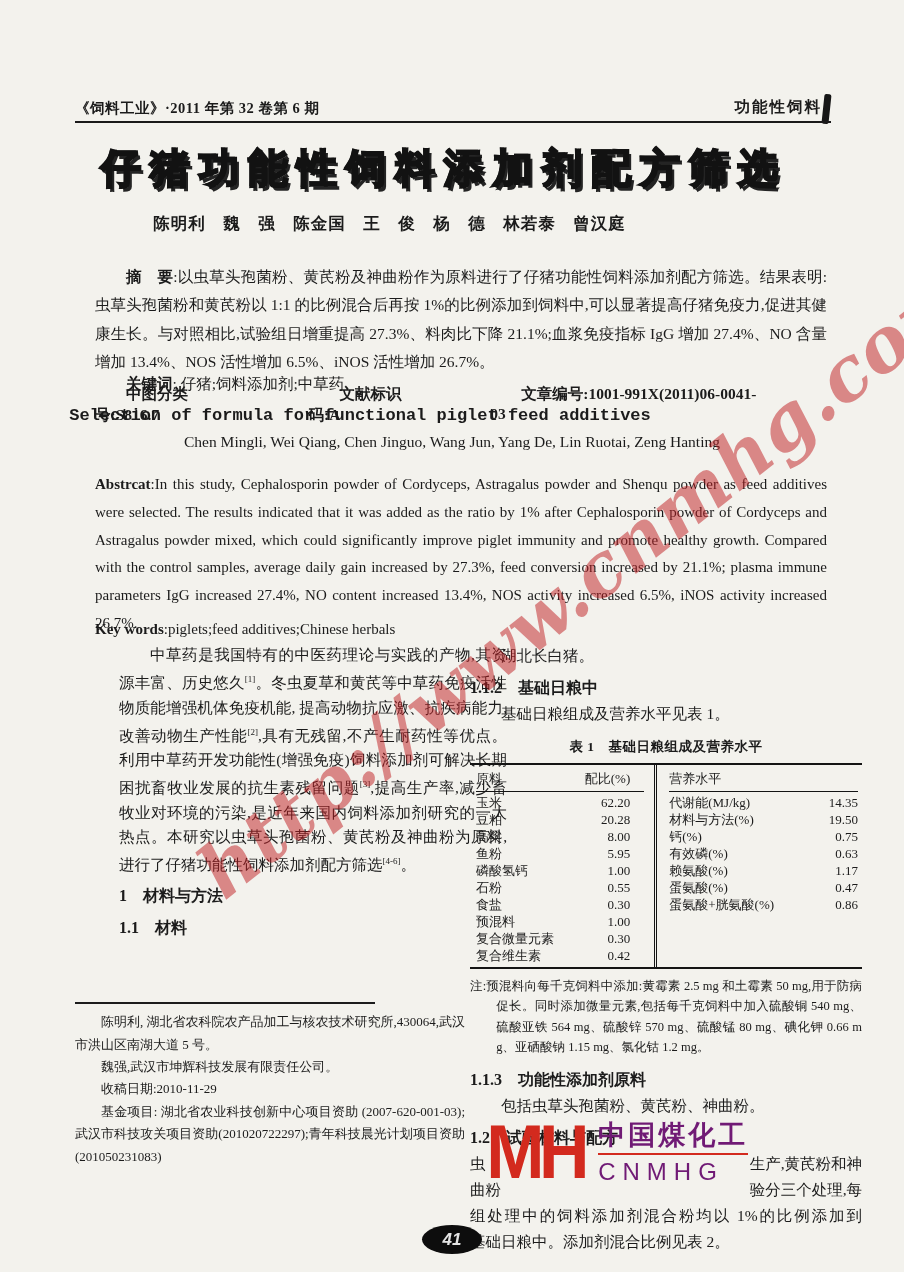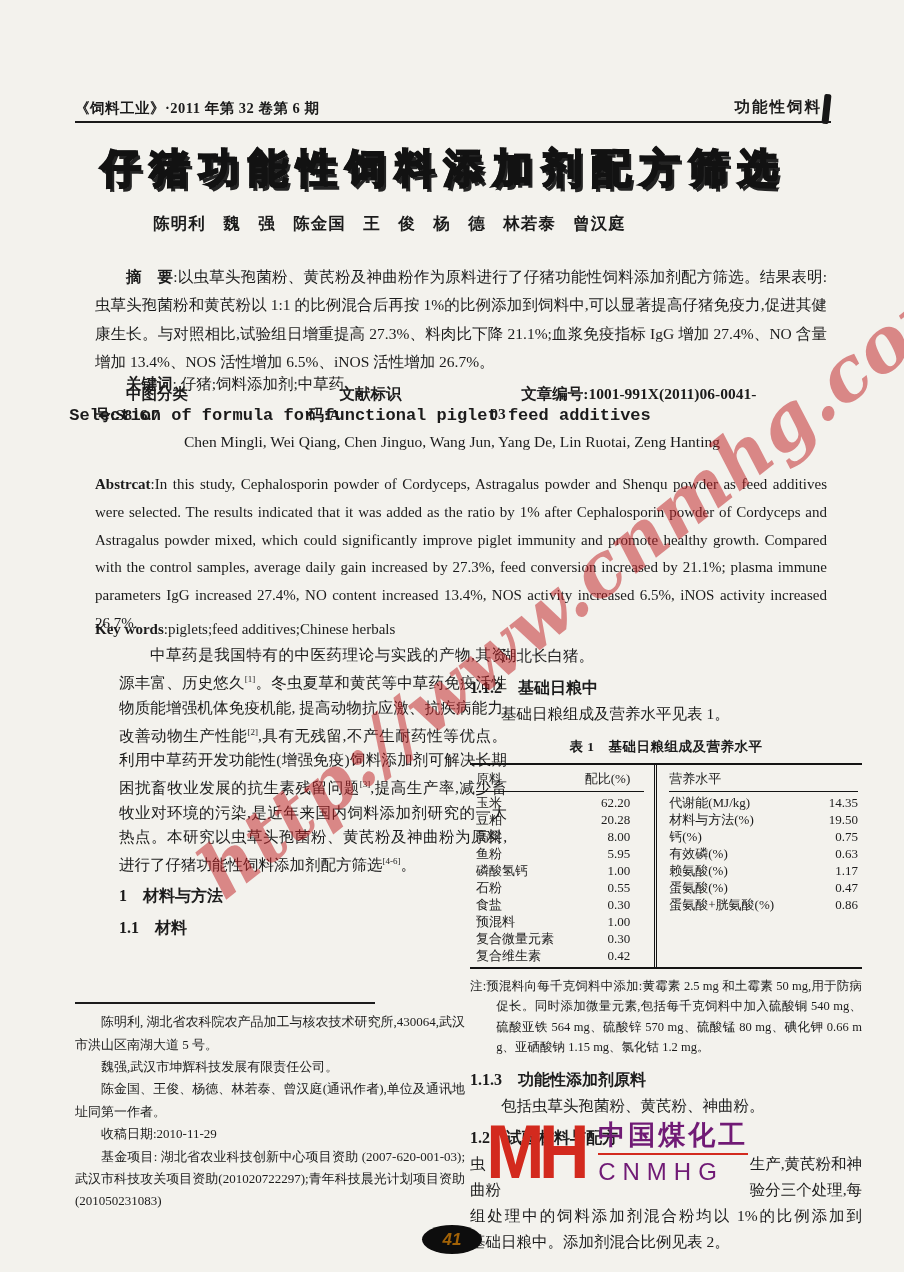--- a/index.html
+++ b/index.html
@@ -58,21 +58,21 @@
   .tval{margin-left:auto;}
   .tbl-half.left .tval{padding-right:14px;}
   .tbl-note{margin:7px 0 0 0;font-size:12.5px;line-height:20.4px;padding-left:2.1em;text-indent:-2.1em;text-align:justify;word-break:break-all;}
   .include-p{margin:0;text-indent:2em;line-height:26px;}
   .fline{display:flex;justify-content:space-between;line-height:26px;}
   .jline{text-align:justify;text-align-last:justify;line-height:26px;word-break:break-all;}
   .lline{line-height:26px;}
   
   .page-oval{left:422px;top:1225px;width:60px;height:29px;background:#0d0d0d;border-radius:50%;
     display:flex;align-items:center;justify-content:center;}
-  .page-oval span{color:#a16207;font-weight:bold;font-style:italic;font-size:17px;
+  .page-oval span{color:#e5e5e5;font-weight:bold;font-style:italic;font-size:17px;
     font-family:"Liberation Sans",sans-serif;}
   
   .watermark{left:208px;top:838px;width:840px;
     transform:rotate(-38.5deg);transform-origin:0 50%;
     font-size:74px;font-style:italic;font-weight:bold;letter-spacing:1px;
     font-family:"DejaVu Serif","Liberation Serif",serif;
     color:rgba(191,28,32,0.50);white-space:nowrap;z-index:6;pointer-events:none;}
   
   .logo{left:482px;top:1112px;width:270px;height:92px;z-index:6;display:flex;align-items:flex-start;}
   .logo-mark{font-family:"Liberation Sans","DejaVu Sans",sans-serif;font-weight:900;
@@ -222,21 +222,20 @@
     </div>
     <div class="jline">组处理中的饲料添加剂混合粉均以 1%的比例添加到</div>
     <div class="lline">基础日粮中。添加剂混合比例见表 2。</div>
   </div>
 
   <div class="abs footnote">
     <div class="fn-rule"></div>
     <div>
         <p>陈明利, 湖北省农科院农产品加工与核农技术研究所,430064,武汉市洪山区南湖大道 5 号。</p>
         <p>魏强,武汉市坤辉科技发展有限责任公司。</p>
-        <p>陈金国、王俊、杨德、林若泰、曾汉庭(通讯作者),单位及通讯地址同第一作者。</p>
         <p>收稿日期:2010-11-29</p>
         <p>基金项目: 湖北省农业科技创新中心项目资助 (2007-620-001-03);武汉市科技攻关项目资助(201020722297);青年科技晨光计划项目资助(201050231083)</p>
       </div>
   </div>
 
   <div class="abs page-oval">
     <span>41</span>
   </div>
 
   <div class="abs watermark">http://www.cnmhg.com</div>

